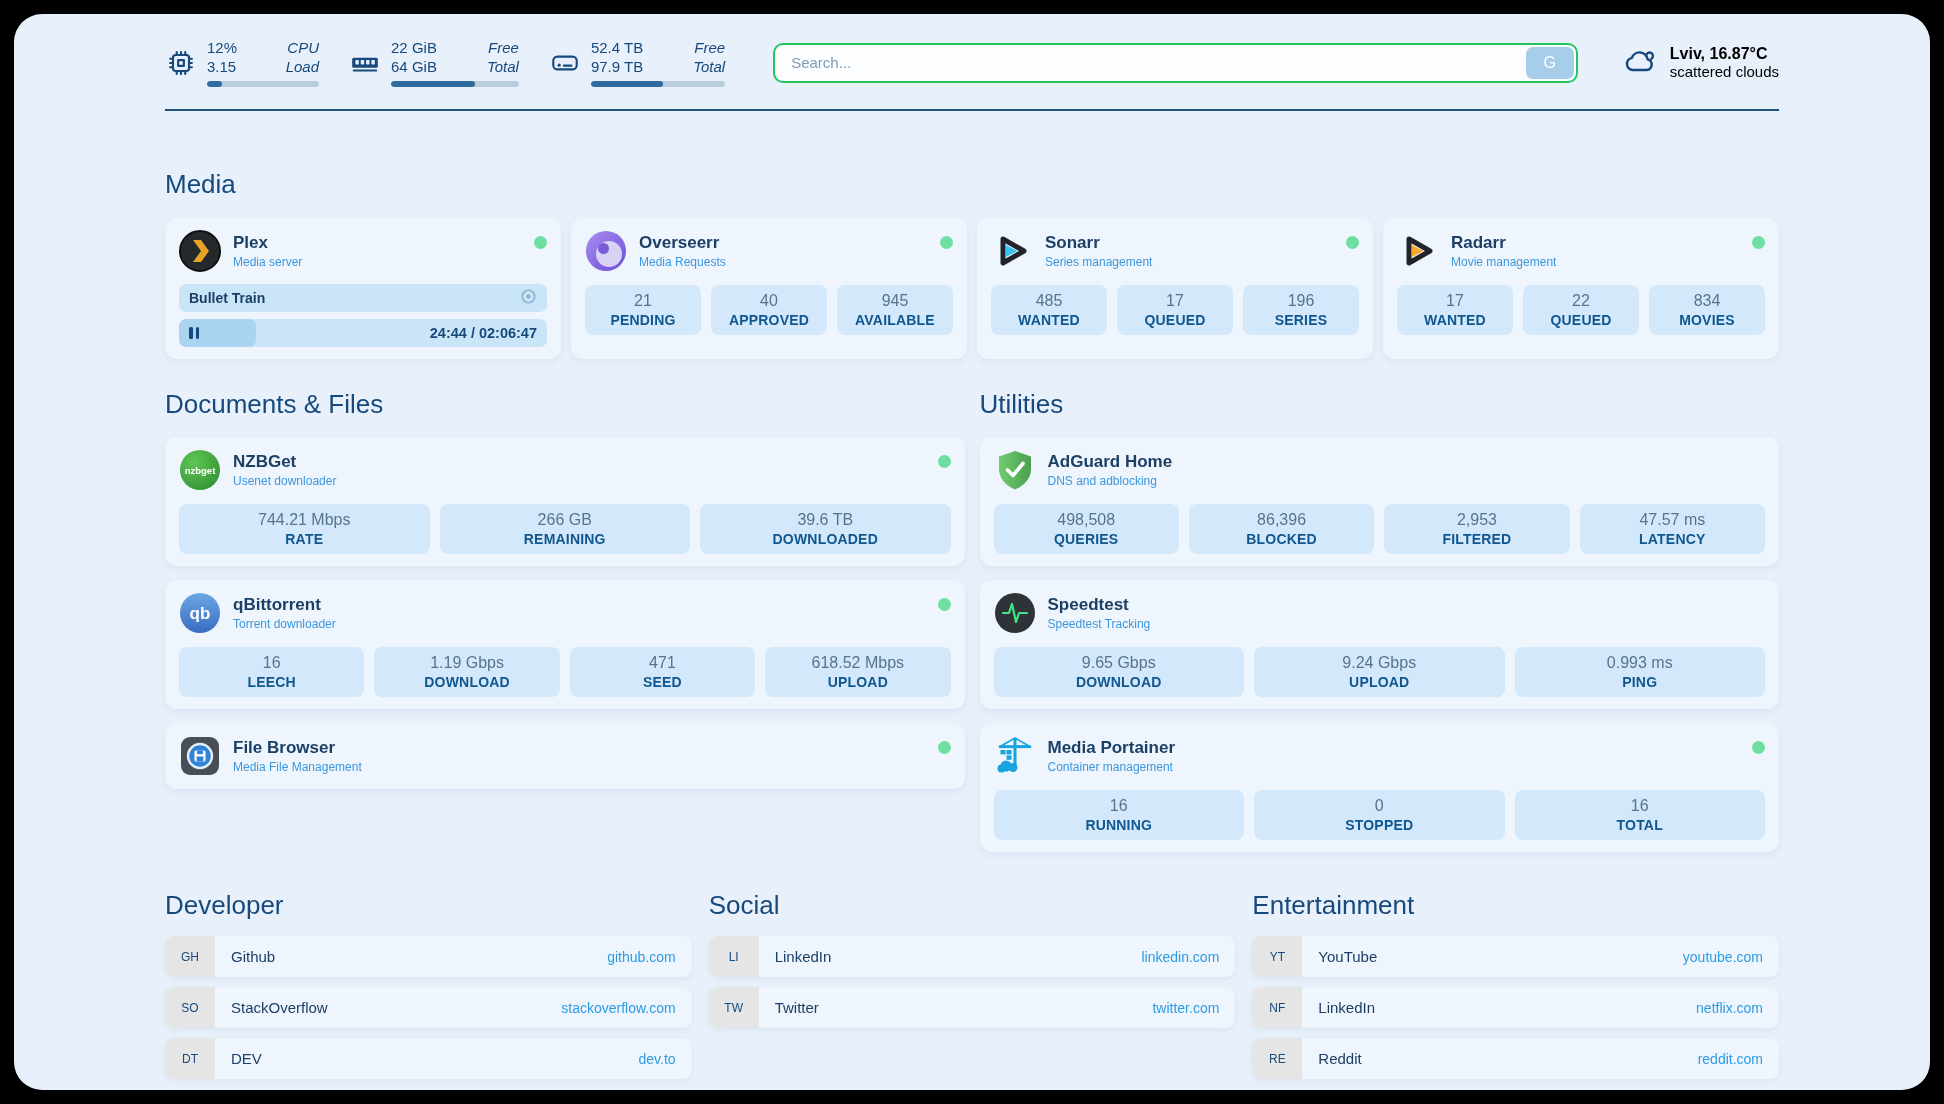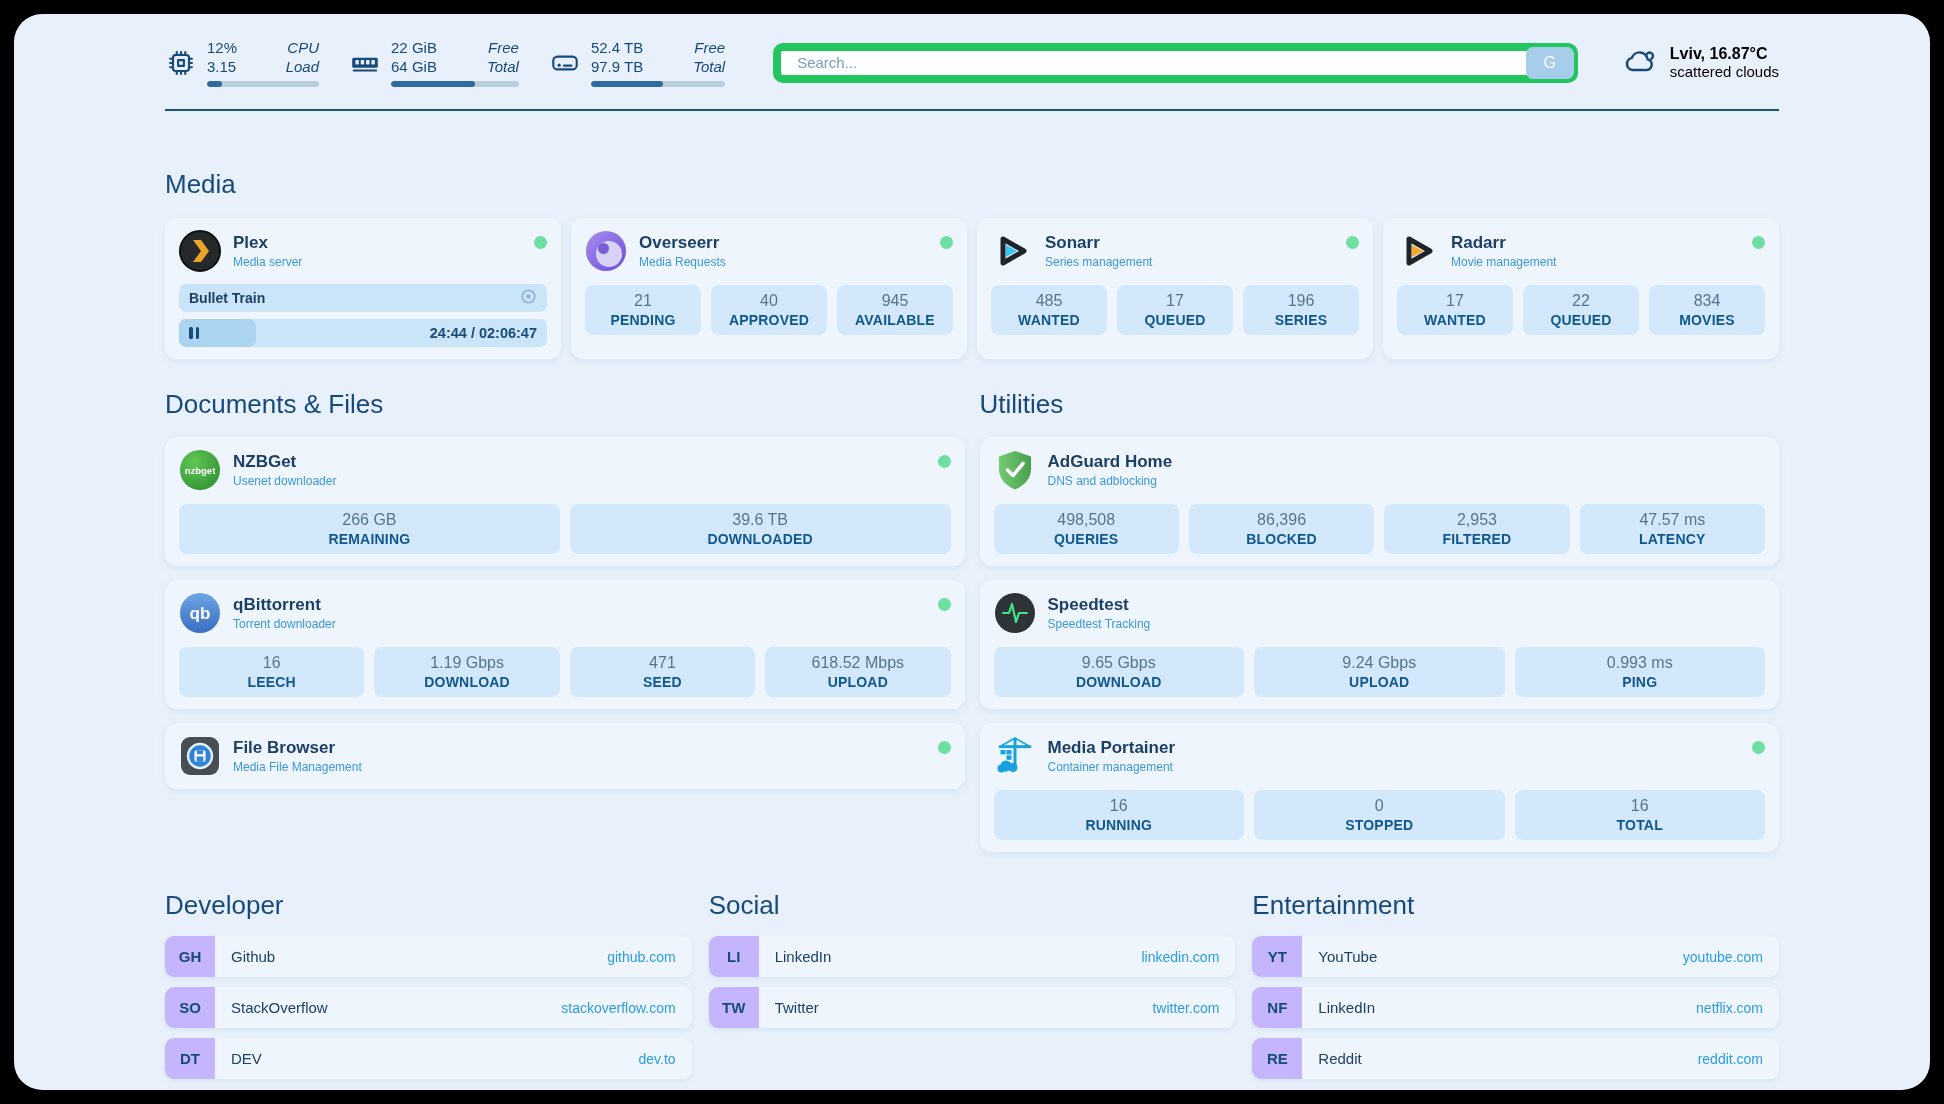--- a/index.html
+++ b/index.html
@@ -25,21 +25,21 @@
   .mon-body { display:flex; flex-direction:column; }
   .mon-cols { display:flex; gap:36px; }
   .mon-col { display:flex; flex-direction:column; font-size:15px; line-height:19px; color:#17497c; font-weight:500;}
   .mon-col.right { text-align:right; min-width:46px;font-style:italic; }
   .mon-bar { margin-top:5px; height:6px; border-radius:3px; background:#b9cddc; overflow:hidden; }
   .mon-fill { height:100%; border-radius:3px; background:#2f6b9d; }
 
   .searchwrap { flex:1; margin:0 42px 0 48px; position:relative; }
   .search-input {
     width:100%; height:40px; border-radius:10px;
-    border:8px solid #22c55e; background:#fbfdff;
+    border:2px solid #22c55e; background:#fbfdff;
     font-family:"Liberation Sans", sans-serif;
     font-size:15px; color:#41628b; padding:0 60px 0 16px; outline:none;
   }
   .search-input::placeholder { color:#7d9db8; }
   .gbtn {
     position:absolute; right:4px; top:4px; width:48px; height:32px;
     border:none; border-radius:7px; background:#a6cde9; color:#ffffff;
     font-size:16px; font-weight:500; cursor:pointer;
     font-family:"Liberation Sans", sans-serif;
   }
@@ -99,23 +99,23 @@
 
   
   .linksgrid { display:grid; grid-template-columns:repeat(3,1fr); gap:17px; margin-top:24px; }
   .linkgroup .sec-title { margin-bottom:15px; }
   .linkrow {
     display:flex; align-items:center; height:41px; margin-bottom:10px;
     background:#eef5fd; border-radius:9px; overflow:hidden;
     box-shadow:0 2px 6px rgba(23,74,124,0.07); cursor:pointer;
   }
   .linkabbr {
-    width:50px; align-self:stretch; background:#c4b5fd;
+    width:50px; align-self:stretch; background:#e5e5e5;
     display:flex; align-items:center; justify-content:center;
-    font-size:15px; font-weight:700; color:#17497c;
+    font-size:12px; font-weight:400; color:#17497c;
   }
   .linklabel { margin-left:16px; font-size:15px; font-weight:500; color:#1c3f66; flex:1; }
   .linkurl { margin-right:16px; font-size:14px; color:#2d9ce2; }
 
   .ico-stroke { stroke:#17497c; fill:none; stroke-width:2; stroke-linecap:round; stroke-linejoin:round; }
 </style>
 </head>
 <body>
 
 <div class="page">
@@ -391,20 +391,24 @@
               </svg>
             </span>
             <div class="titles">
               <span class="appname">NZBGet</span>
               <span class="appsub">Usenet downloader</span>
             </div>
             <span class="dot"></span>
           </div>
           <div class="stats">
             <div class="stat">
+              <div class="stat-value">744.21 Mbps</div>
+              <div class="stat-label">RATE</div>
+            </div>
+            <div class="stat">
               <div class="stat-value">266 GB</div>
               <div class="stat-label">REMAINING</div>
             </div>
             <div class="stat">
               <div class="stat-value">39.6 TB</div>
               <div class="stat-label">DOWNLOADED</div>
             </div>
           </div>
         </div>
 

